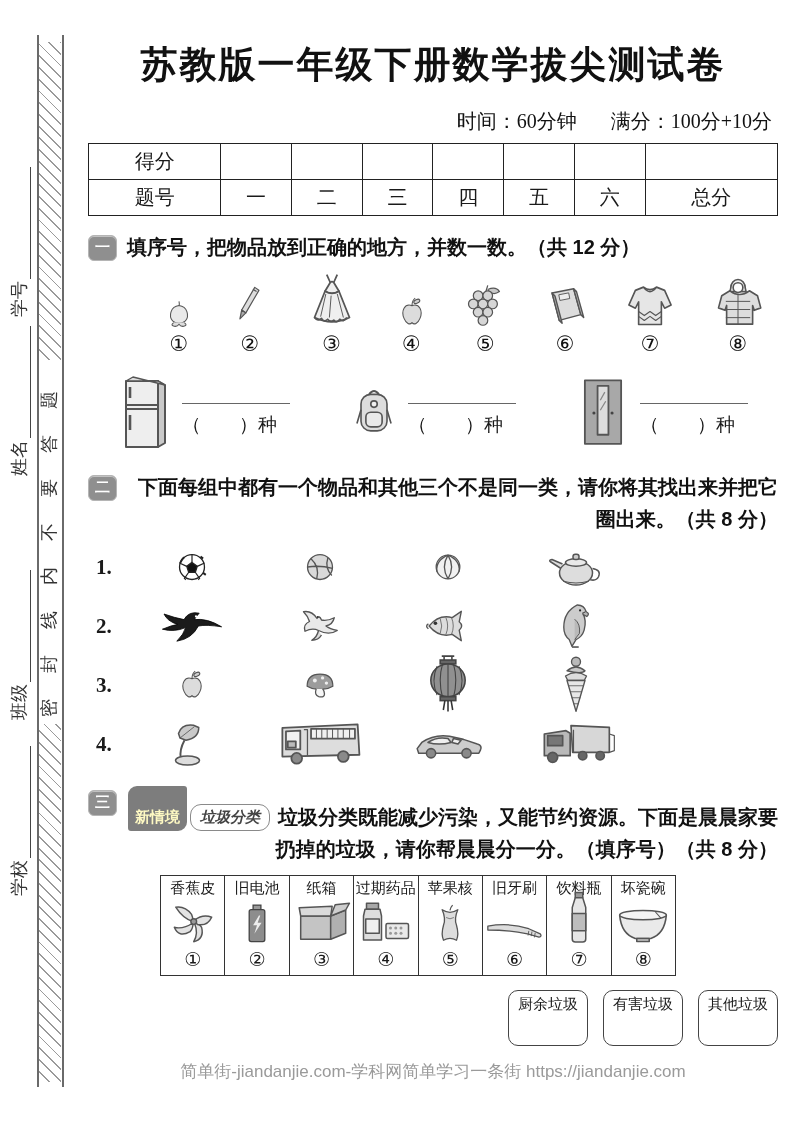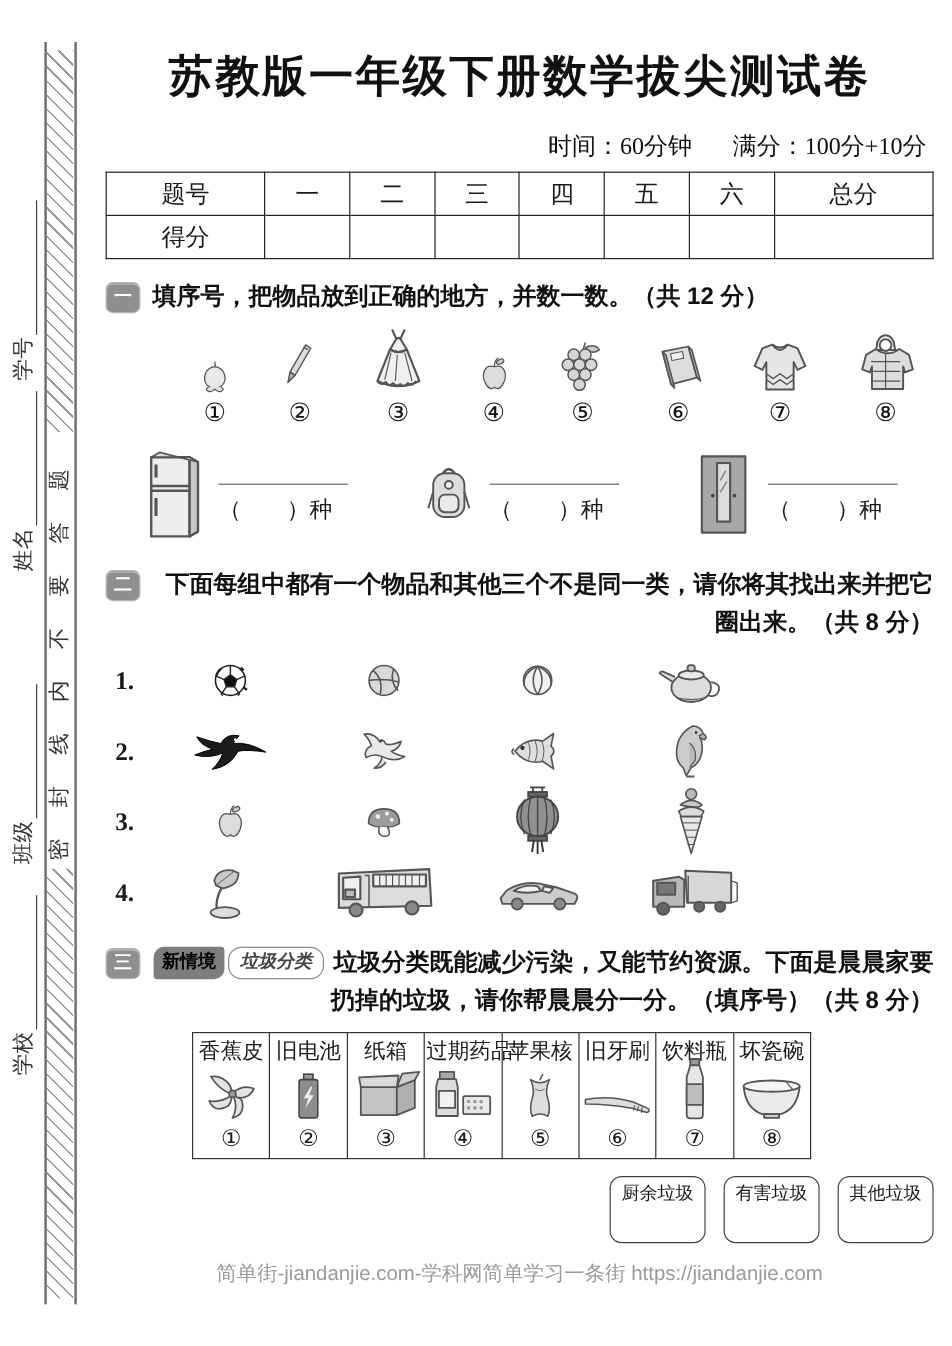--- a/index.html
+++ b/index.html
@@ -49,28 +49,28 @@
   .group{display:flex;align-items:center;gap:8px;}
   .ansr{display:flex;flex-direction:column;width:108px;}
   .ans-line{border-bottom:1.5px solid #666;height:16px;width:100%;}
   .zhong{font-size:19px;margin-top:8px;font-family:"Liberation Serif","DejaVu Serif",serif;}
   
   .s2-row{display:flex;align-items:center;height:53px;margin-top:6px;padding-left:8px;}
   .row-num{width:32px;font-family:"Liberation Serif","DejaVu Serif",serif;
     font-weight:700;font-size:21px;}
   .s2-cell{width:128px;display:flex;justify-content:center;align-items:center;}
   
-  .badge-dark{display:inline-block;background:#7d7d7d;color:#000000;font-size:15px;
-    padding:1px 7px 2px;border-radius:9px 3px 9px 3px;margin-right:3px;vertical-align:2px;}
+  .badge-dark{display:inline-block;background:#7d7d7d;color:#fef9c3;font-size:15px;
+    padding:19px 7px 2px;border-radius:9px 3px 9px 3px;margin-right:3px;vertical-align:2px;}
   .badge-outline{display:inline-block;border:1.2px solid #8a8a8a;color:#444;font-size:15px;
     font-style:italic;padding:0 9px 1px;border-radius:11px;margin-right:8px;vertical-align:2px;
     font-family:"Liberation Serif","DejaVu Serif",serif;}
   table.trash{border-collapse:collapse;table-layout:fixed;width:516px;margin:10px 0 0 72px;}
   table.trash td{border:1.5px solid #333;text-align:center;padding:3px 1px 4px;vertical-align:bottom;}
-  .t-label{font-size:18px;font-family:"Liberation Serif","DejaVu Serif",serif;
+  .t-label{font-size:15px;font-family:"Liberation Serif","DejaVu Serif",serif;
     white-space:nowrap;margin-bottom:2px;}
   .t-ibox{height:46px;display:flex;align-items:flex-end;justify-content:center;}
   .t-num{font-size:19px;margin-top:2px;}
   .cats{display:flex;gap:15px;margin:14px 0 0 150px;justify-content:flex-end;}
   .cat{width:80px;height:56px;border:1.6px solid #444;border-radius:10px;
     font-size:15px;text-align:center;padding-top:4px;box-sizing:border-box;
     font-family:"Liberation Serif","DejaVu Serif",serif;}
   .footer{margin-top:14px;text-align:center;color:#9a9a9a;font-size:17px;}
 </style>
 </head>
@@ -106,38 +106,38 @@
   </div>
 
   <div class="meta">
     <span>时间：60分钟</span>
     <span>满分：100分+10分</span>
   </div>
 
   <table class="score">
     <tbody>
         <tr>
+      <td>得分</td>
+      <td></td>
+      <td></td>
+      <td></td>
+      <td></td>
+      <td></td>
+      <td></td>
+      <td></td>
+    </tr>
+    <tr>
       <td>题号</td>
       <td>一</td>
       <td>二</td>
       <td>三</td>
       <td>四</td>
       <td>五</td>
       <td>六</td>
       <td>总分</td>
-    </tr>
-    <tr>
-      <td>得分</td>
-      <td></td>
-      <td></td>
-      <td></td>
-      <td></td>
-      <td></td>
-      <td></td>
-      <td></td>
     </tr>
   </tbody>
     </table>
 
   <div class="sec">
     <div class="marker">一</div>
     <div class="sec-title">填序号，把物品放到正确的地方，并数一数。（共 12 分）</div>
   </div>
 
   <div class="s1-items">

